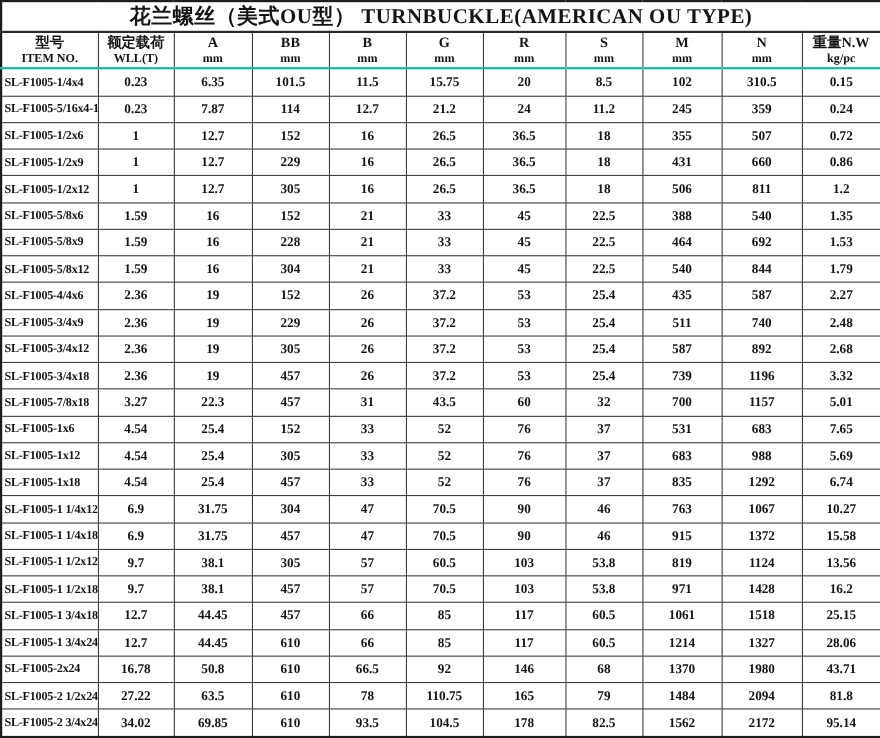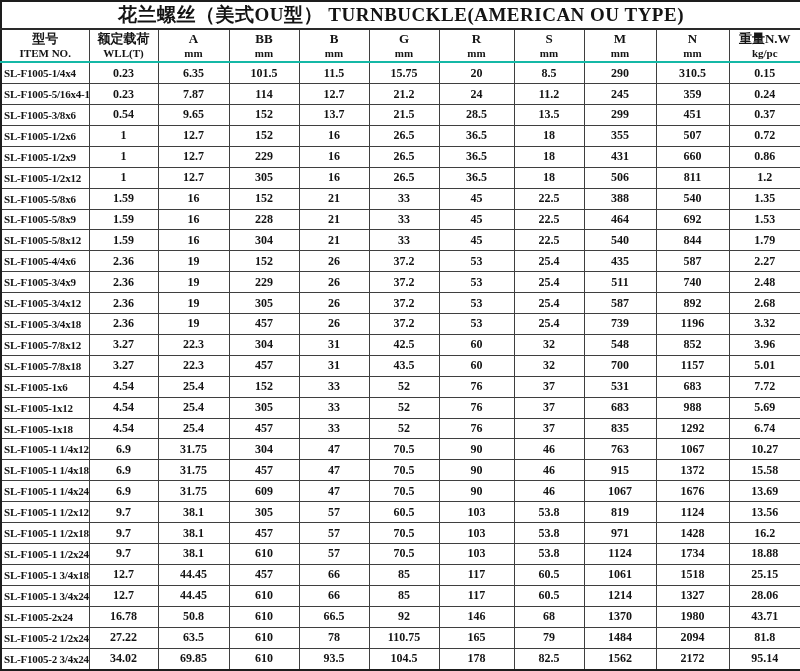--- a/index.html
+++ b/index.html
@@ -137,51 +137,38 @@
     <tbody id="table-body">
         <tr>
           <td class="col-item_no">SL-F1005-1/4x4</td>
           <td class="col-wll">0.23</td>
           <td class="col-a">6.35</td>
           <td class="col-bb">101.5</td>
           <td class="col-b">11.5</td>
           <td class="col-g">15.75</td>
           <td class="col-r">20</td>
           <td class="col-s">8.5</td>
-          <td class="col-m">290</td>
+          <td class="col-m">102</td>
           <td class="col-n">310.5</td>
           <td class="col-weight">0.15</td>
         </tr>
         <tr>
           <td class="col-item_no">SL-F1005-5/16x4-1/2</td>
           <td class="col-wll">0.23</td>
           <td class="col-a">7.87</td>
           <td class="col-bb">114</td>
           <td class="col-b">12.7</td>
           <td class="col-g">21.2</td>
           <td class="col-r">24</td>
           <td class="col-s">11.2</td>
           <td class="col-m">245</td>
           <td class="col-n">359</td>
           <td class="col-weight">0.24</td>
         </tr>
         <tr>
-          <td class="col-item_no">SL-F1005-3/8x6</td>
-          <td class="col-wll">0.54</td>
-          <td class="col-a">9.65</td>
-          <td class="col-bb">152</td>
-          <td class="col-b">13.7</td>
-          <td class="col-g">21.5</td>
-          <td class="col-r">28.5</td>
-          <td class="col-s">13.5</td>
-          <td class="col-m">299</td>
-          <td class="col-n">451</td>
-          <td class="col-weight">0.37</td>
-        </tr>
-        <tr>
           <td class="col-item_no">SL-F1005-1/2x6</td>
           <td class="col-wll">1</td>
           <td class="col-a">12.7</td>
           <td class="col-bb">152</td>
           <td class="col-b">16</td>
           <td class="col-g">26.5</td>
           <td class="col-r">36.5</td>
           <td class="col-s">18</td>
           <td class="col-m">355</td>
           <td class="col-n">507</td>
@@ -298,33 +285,20 @@
           <td class="col-bb">457</td>
           <td class="col-b">26</td>
           <td class="col-g">37.2</td>
           <td class="col-r">53</td>
           <td class="col-s">25.4</td>
           <td class="col-m">739</td>
           <td class="col-n">1196</td>
           <td class="col-weight">3.32</td>
         </tr>
         <tr>
-          <td class="col-item_no">SL-F1005-7/8x12</td>
-          <td class="col-wll">3.27</td>
-          <td class="col-a">22.3</td>
-          <td class="col-bb">304</td>
-          <td class="col-b">31</td>
-          <td class="col-g">42.5</td>
-          <td class="col-r">60</td>
-          <td class="col-s">32</td>
-          <td class="col-m">548</td>
-          <td class="col-n">852</td>
-          <td class="col-weight">3.96</td>
-        </tr>
-        <tr>
           <td class="col-item_no">SL-F1005-7/8x18</td>
           <td class="col-wll">3.27</td>
           <td class="col-a">22.3</td>
           <td class="col-bb">457</td>
           <td class="col-b">31</td>
           <td class="col-g">43.5</td>
           <td class="col-r">60</td>
           <td class="col-s">32</td>
           <td class="col-m">700</td>
           <td class="col-n">1157</td>
@@ -334,21 +308,21 @@
           <td class="col-item_no">SL-F1005-1x6</td>
           <td class="col-wll">4.54</td>
           <td class="col-a">25.4</td>
           <td class="col-bb">152</td>
           <td class="col-b">33</td>
           <td class="col-g">52</td>
           <td class="col-r">76</td>
           <td class="col-s">37</td>
           <td class="col-m">531</td>
           <td class="col-n">683</td>
-          <td class="col-weight">7.72</td>
+          <td class="col-weight">7.65</td>
         </tr>
         <tr>
           <td class="col-item_no">SL-F1005-1x12</td>
           <td class="col-wll">4.54</td>
           <td class="col-a">25.4</td>
           <td class="col-bb">305</td>
           <td class="col-b">33</td>
           <td class="col-g">52</td>
           <td class="col-r">76</td>
           <td class="col-s">37</td>
@@ -389,33 +363,20 @@
           <td class="col-bb">457</td>
           <td class="col-b">47</td>
           <td class="col-g">70.5</td>
           <td class="col-r">90</td>
           <td class="col-s">46</td>
           <td class="col-m">915</td>
           <td class="col-n">1372</td>
           <td class="col-weight">15.58</td>
         </tr>
         <tr>
-          <td class="col-item_no">SL-F1005-1 1/4x24</td>
-          <td class="col-wll">6.9</td>
-          <td class="col-a">31.75</td>
-          <td class="col-bb">609</td>
-          <td class="col-b">47</td>
-          <td class="col-g">70.5</td>
-          <td class="col-r">90</td>
-          <td class="col-s">46</td>
-          <td class="col-m">1067</td>
-          <td class="col-n">1676</td>
-          <td class="col-weight">13.69</td>
-        </tr>
-        <tr>
           <td class="col-item_no">SL-F1005-1 1/2x12</td>
           <td class="col-wll">9.7</td>
           <td class="col-a">38.1</td>
           <td class="col-bb">305</td>
           <td class="col-b">57</td>
           <td class="col-g">60.5</td>
           <td class="col-r">103</td>
           <td class="col-s">53.8</td>
           <td class="col-m">819</td>
           <td class="col-n">1124</td>
@@ -428,33 +389,20 @@
           <td class="col-bb">457</td>
           <td class="col-b">57</td>
           <td class="col-g">70.5</td>
           <td class="col-r">103</td>
           <td class="col-s">53.8</td>
           <td class="col-m">971</td>
           <td class="col-n">1428</td>
           <td class="col-weight">16.2</td>
         </tr>
         <tr>
-          <td class="col-item_no">SL-F1005-1 1/2x24</td>
-          <td class="col-wll">9.7</td>
-          <td class="col-a">38.1</td>
-          <td class="col-bb">610</td>
-          <td class="col-b">57</td>
-          <td class="col-g">70.5</td>
-          <td class="col-r">103</td>
-          <td class="col-s">53.8</td>
-          <td class="col-m">1124</td>
-          <td class="col-n">1734</td>
-          <td class="col-weight">18.88</td>
-        </tr>
-        <tr>
           <td class="col-item_no">SL-F1005-1 3/4x18</td>
           <td class="col-wll">12.7</td>
           <td class="col-a">44.45</td>
           <td class="col-bb">457</td>
           <td class="col-b">66</td>
           <td class="col-g">85</td>
           <td class="col-r">117</td>
           <td class="col-s">60.5</td>
           <td class="col-m">1061</td>
           <td class="col-n">1518</td>

